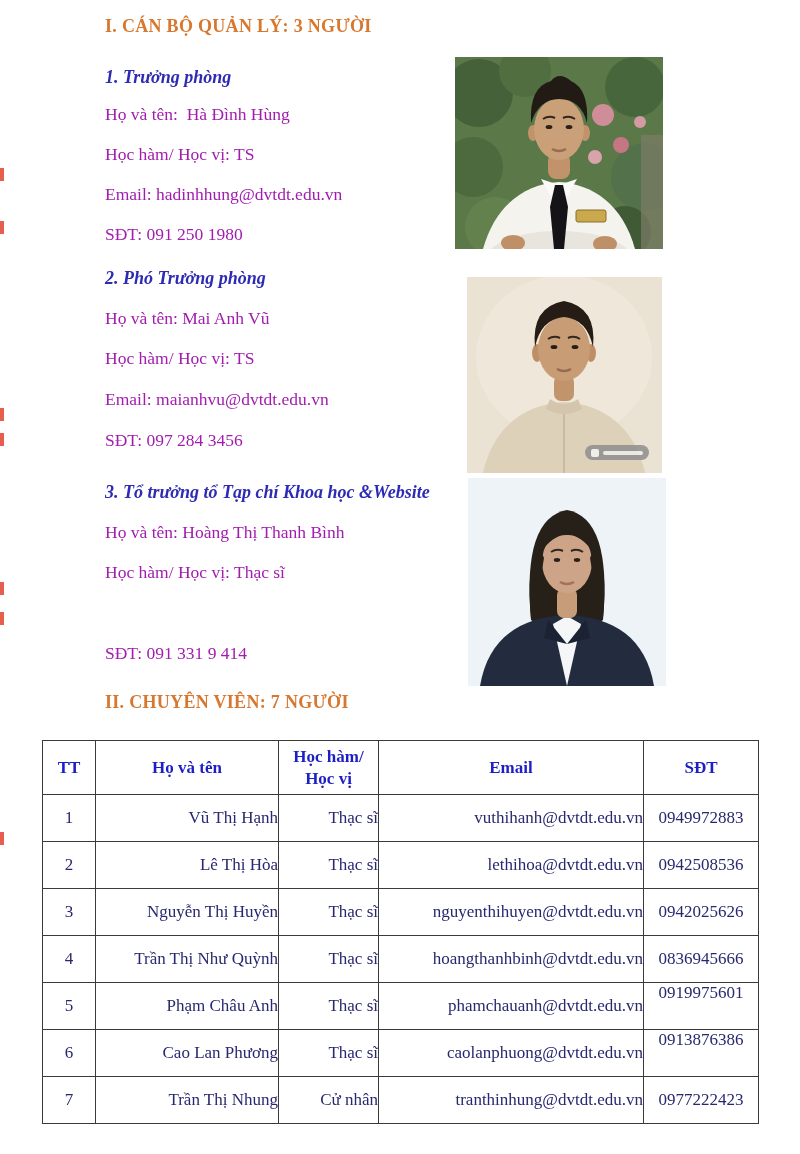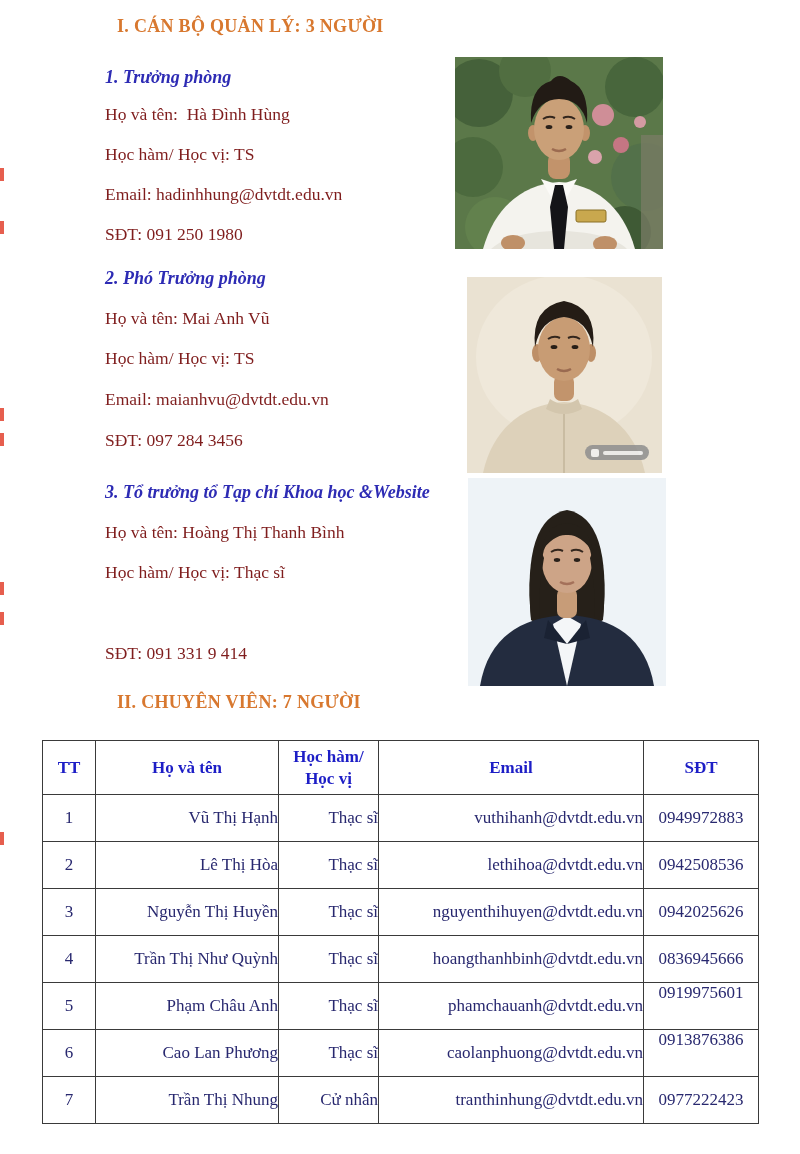--- a/index.html
+++ b/index.html
@@ -1,23 +1,23 @@
 <!DOCTYPE html>
 <html><head>
 <meta charset="utf-8">
 <style>
   html,body{margin:0;padding:0;background:#ffffff;}
   body{width:800px;height:1154px;font-family:"Liberation Serif","DejaVu Serif",serif;}
   .page{position:relative;width:800px;height:1154px;background:#fff;overflow:hidden;}
 
   .sec-title{position:absolute;left:105px;white-space:pre;font-size:18px;font-weight:bold;
-             color:#d8782f;letter-spacing:.3px;margin-left:12px;}
+             color:#d8782f;letter-spacing:.3px;}
   .role{position:absolute;left:105px;white-space:pre;font-size:18px;font-weight:bold;
         font-style:italic;color:#2d2bb4;}
-  .line{position:absolute;left:105px;white-space:pre;font-size:17.5px;color:#7f1d1d;}
+  .line{position:absolute;left:105px;white-space:pre;font-size:17.5px;color:#a21caf;}
 
   .photo{position:absolute;overflow:hidden;}
   .photo svg{display:block;width:100%;height:100%;}
 
   table.staff{position:absolute;left:42px;top:740px;width:716px;border-collapse:collapse;
               table-layout:fixed;font-size:17px;color:#28286f;}
   table.staff th,table.staff td{border:1px solid #3a3a3a;padding:0;overflow:hidden;}
   table.staff th{color:#1d1ec6;font-weight:bold;font-size:17px;line-height:1.25;text-align:center;}
   tr.head{height:54px;}
   tr.body{height:47px;}

